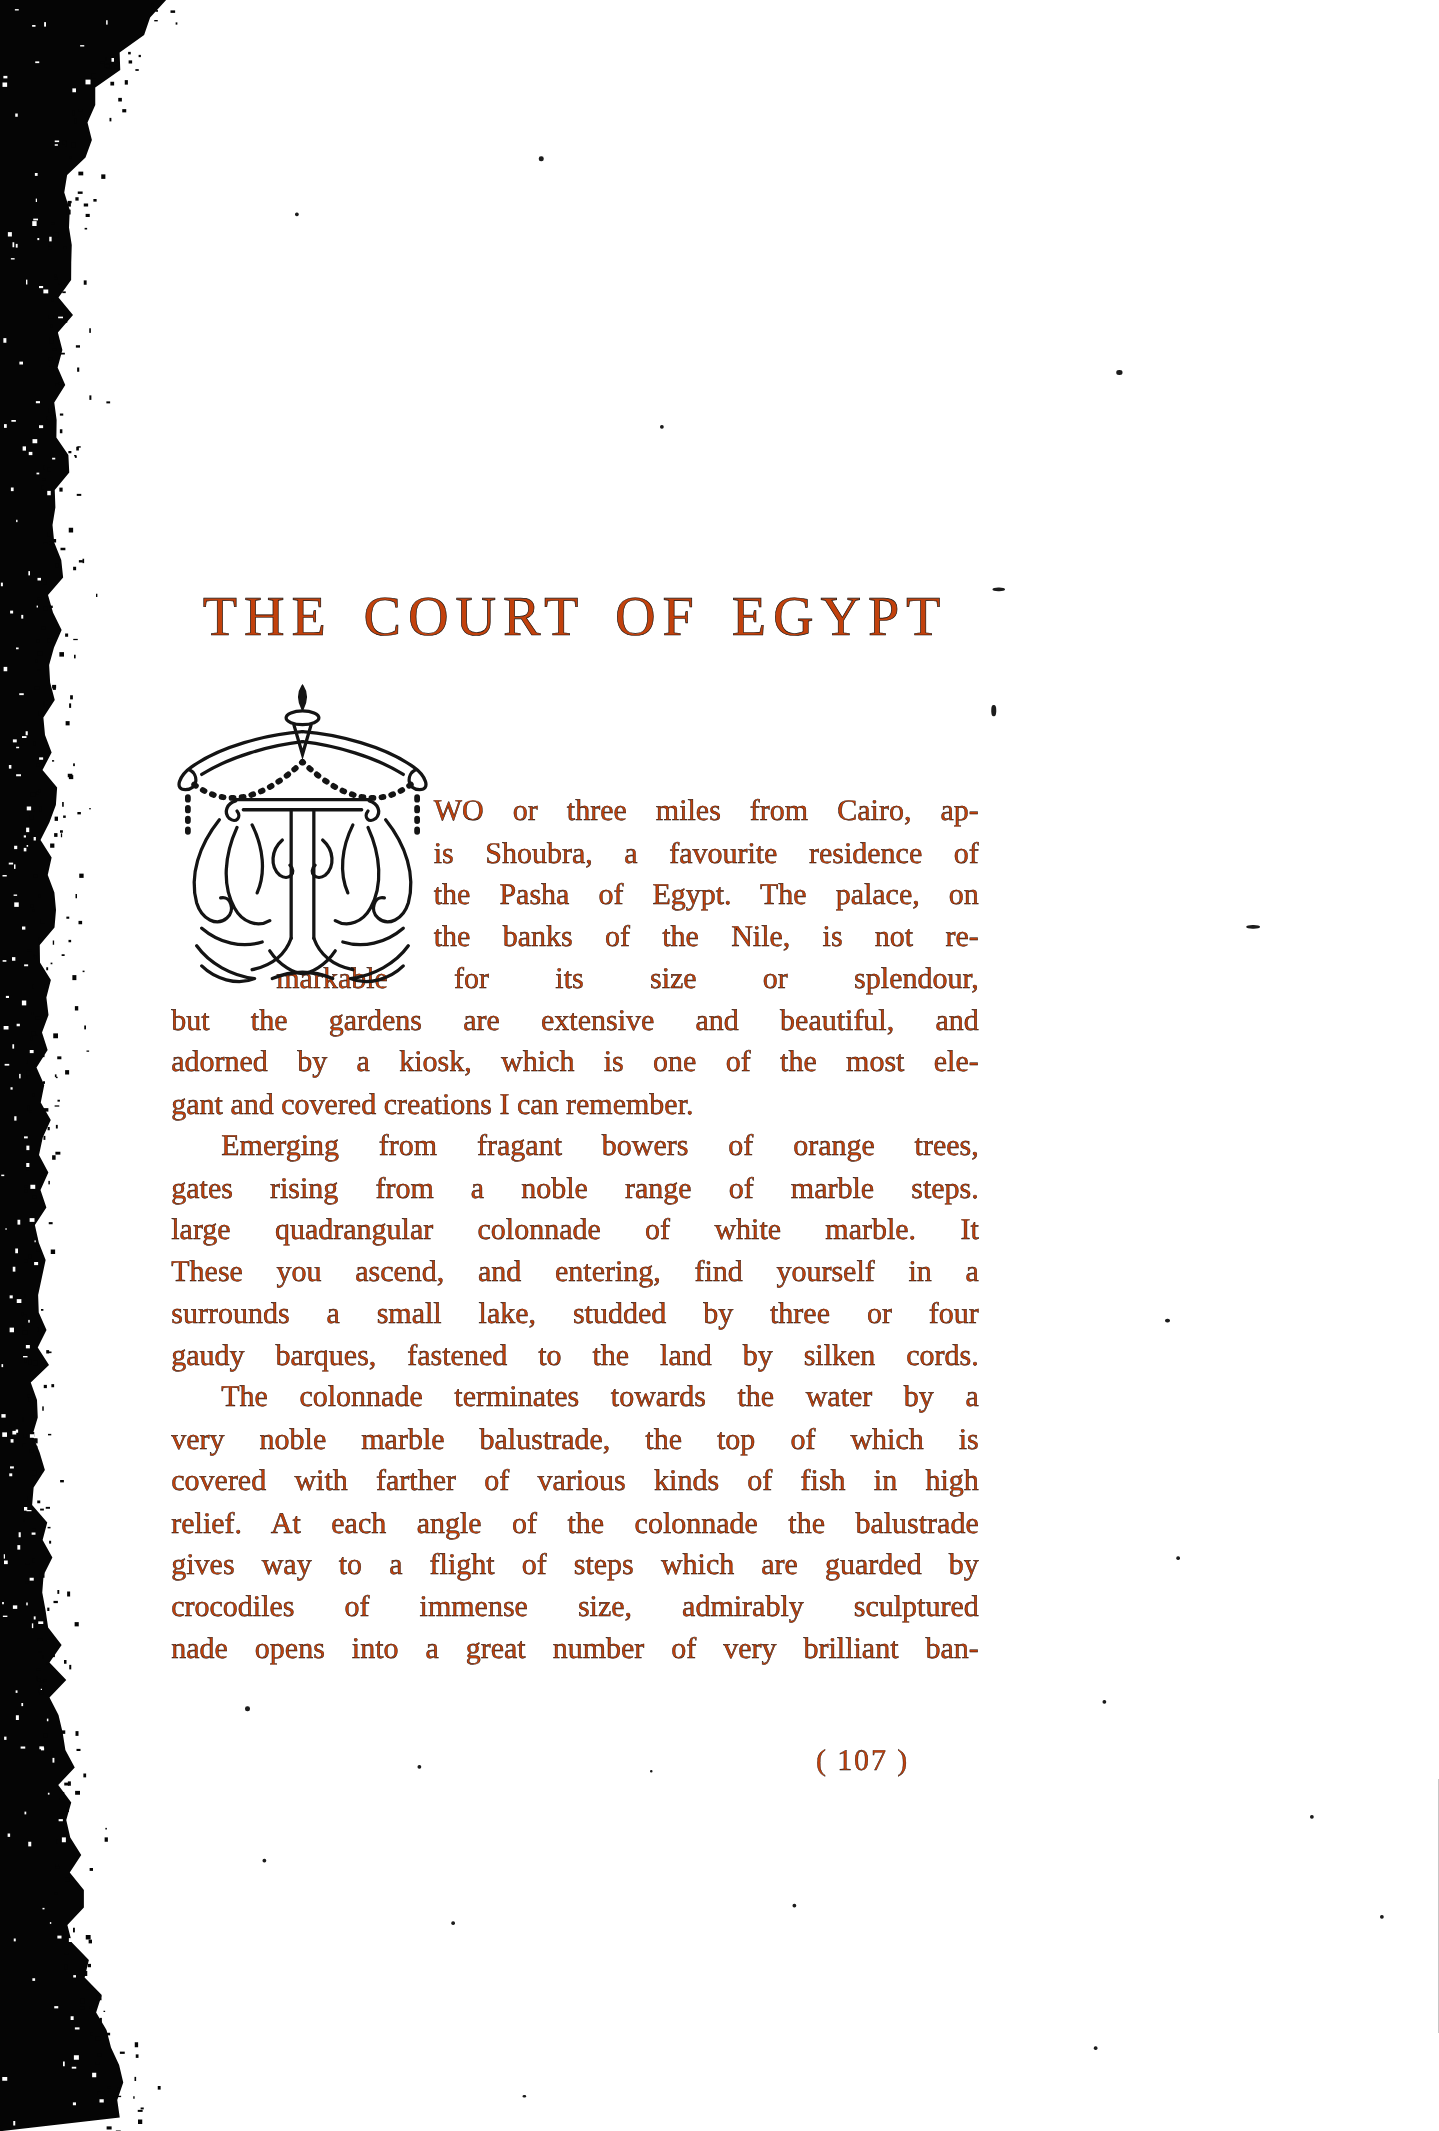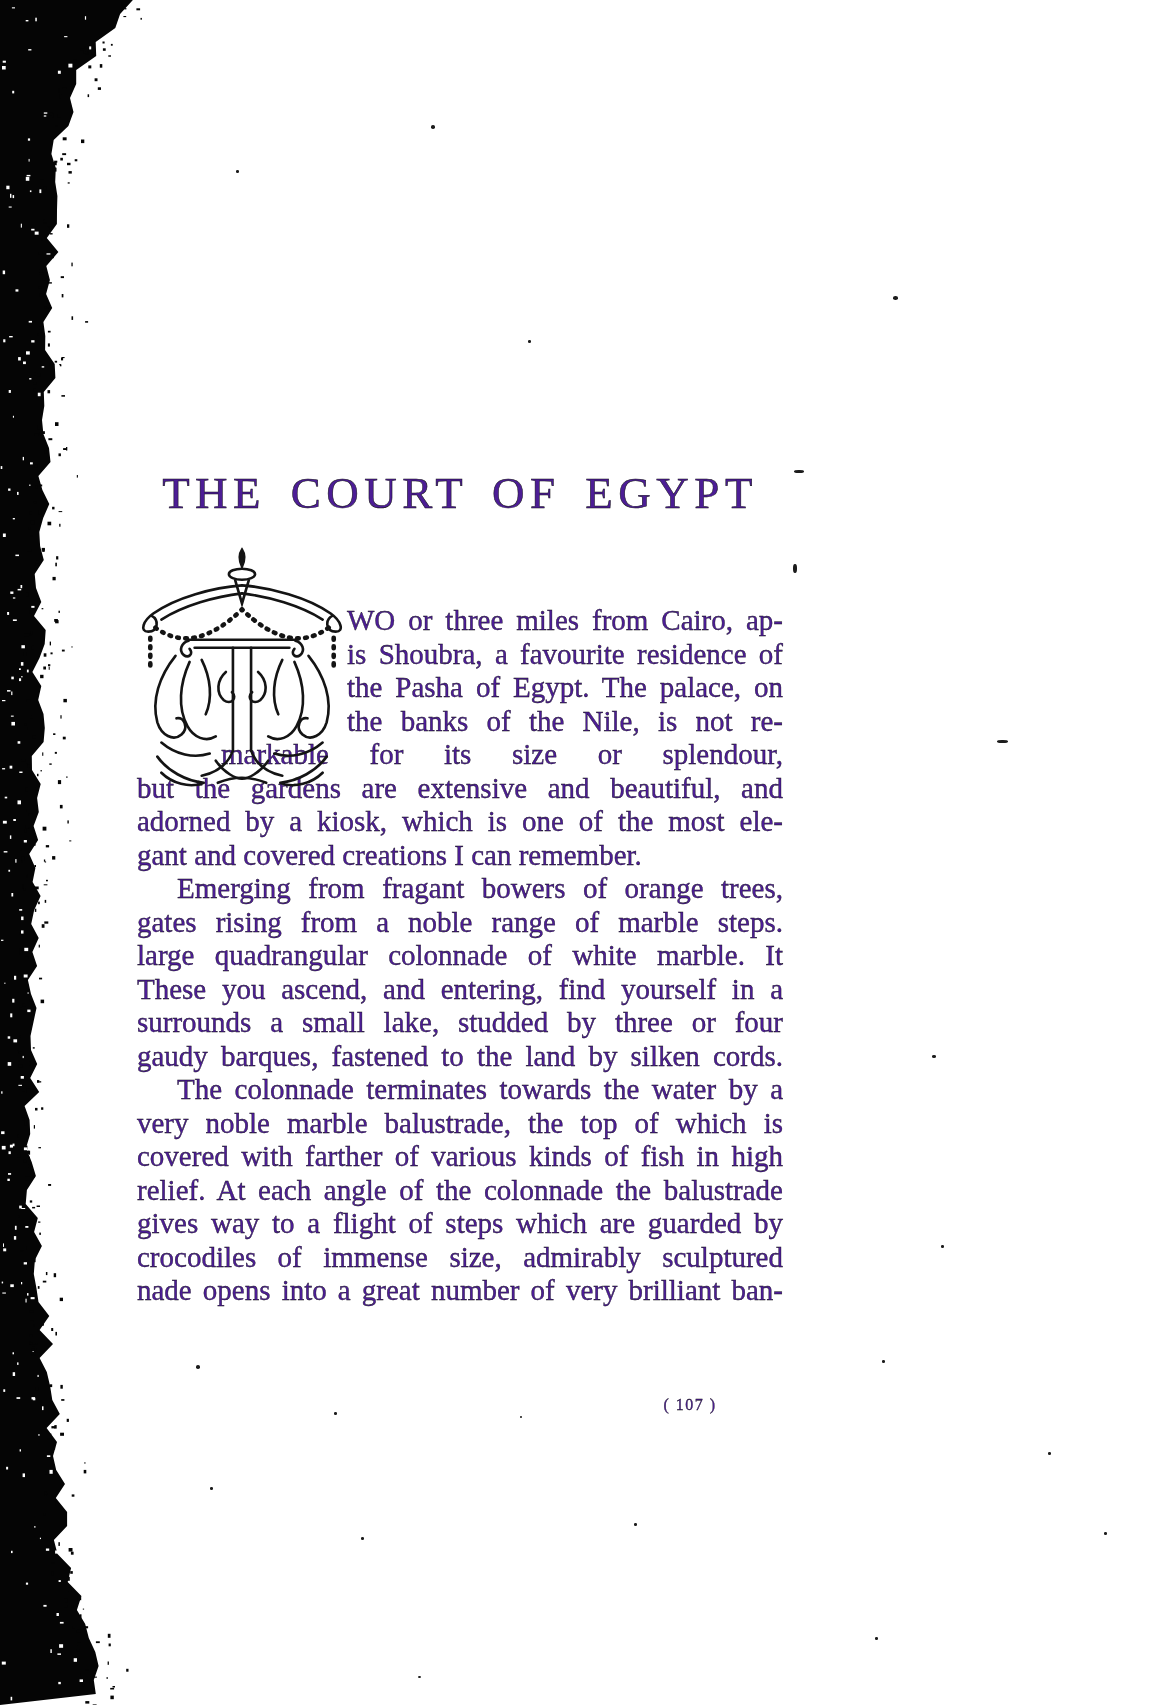--- a/index.html
+++ b/index.html
@@ -1,42 +1,42 @@
 <!DOCTYPE html>
 <html><head>
 <meta charset="utf-8">
 <style>
   html,body { margin:0; padding:0; background:#777; }
   .page {
     position:relative; width:1151px; height:1705px;
     background:#ffffff; overflow:hidden;
     font-family:"Liberation Serif", serif;
-    color:#4c1d95;
+    color:#c2410c;
   }
   .noise-svg { position:absolute; left:0; top:0; width:260px; height:1705px; z-index:3; pointer-events:none; }
   .title {
     position:absolute; left:137px; top:471px; width:646px;
     font-size:45px; line-height:1; letter-spacing:5.5px; word-spacing:8px;
     text-align:center; white-space:nowrap;
     -webkit-text-stroke:0.5px #0d0d0d;
   }
   .drop-cap { position:absolute; left:131px; top:543px; width:222px; height:262px; z-index:2; }
   .bodytext {
-    position:absolute; left:137px; top:604px; width:646px;
-    font-size:29px; line-height:33.5px;
+    position:absolute; left:137px; top:633px; width:646px;
+    font-size:24px; line-height:33.5px;
     -webkit-text-stroke:0.35px #0d0d0d;
   }
   .line { text-align:justify; text-align-last:justify; height:33.5px; overflow:visible; white-space:nowrap-off; }
   .line.w210 { margin-left:210px; }
   .line.w205 { margin-left:84px; }
   .line.endpara { text-align-last:left; }
   .line.indent { text-indent:40px; }
   .folio {
     position:absolute; left:560px; top:1396px; width:260px;
-    font-size:16px; letter-spacing:1.5px; text-align:center;
+    font-size:24px; letter-spacing:1.5px; text-align:center;
     -webkit-text-stroke:0.3px #0d0d0d;
   }
   .speck { position:absolute; background:#1c1c1c; border-radius:45%; z-index:2; }
 </style>
 </head>
 <body>
 
 <div class="page">
 
   <svg class="noise-svg" id="noise-svg" viewBox="0 0 260 1705" preserveAspectRatio="none">

